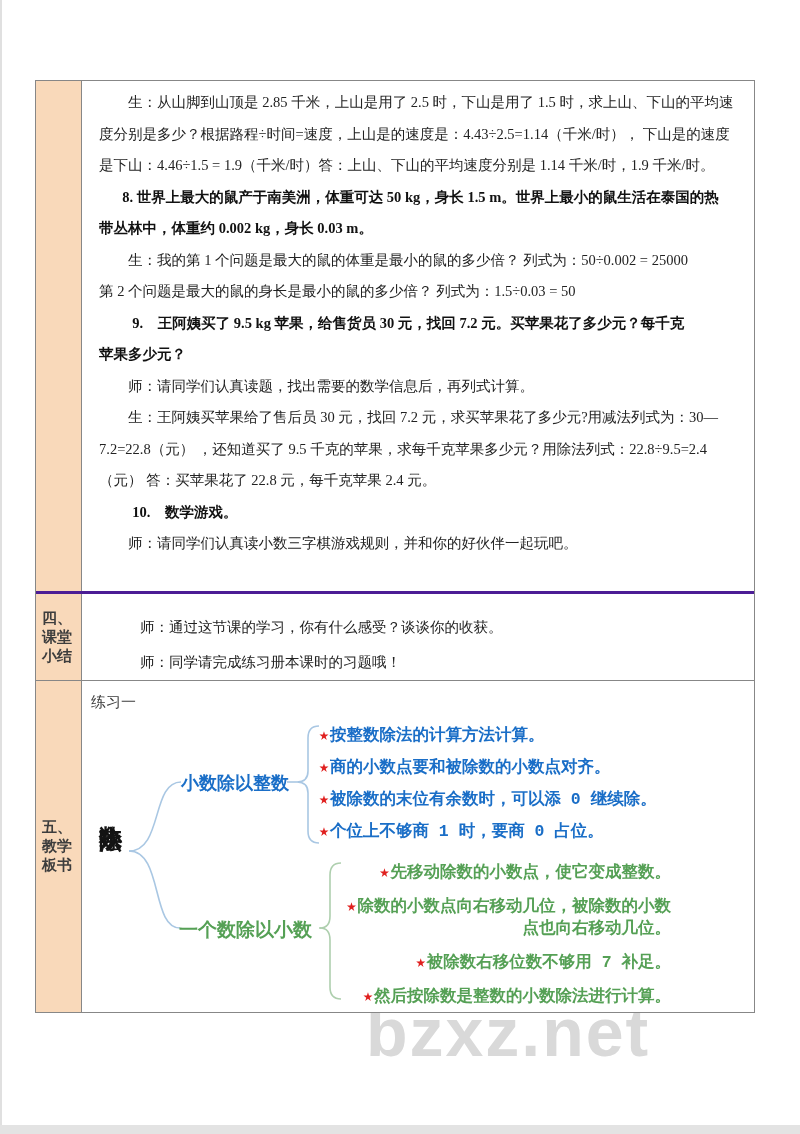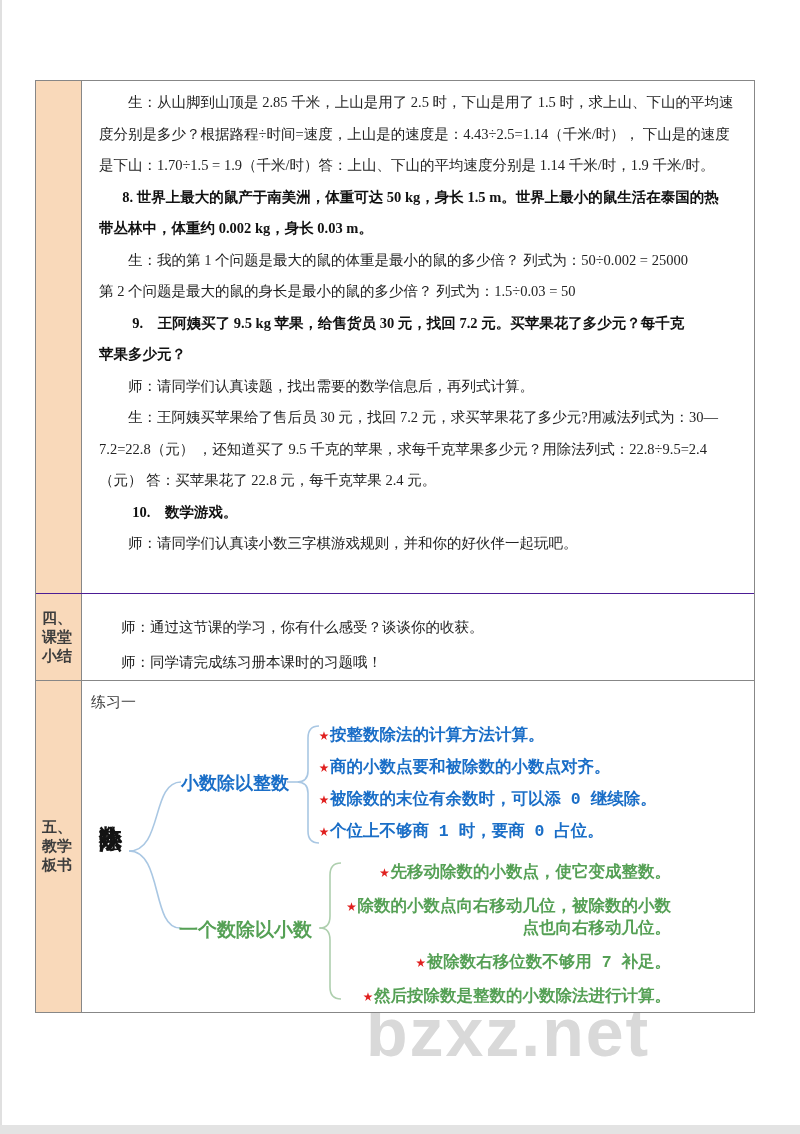--- a/index.html
+++ b/index.html
@@ -17,42 +17,42 @@
     position:absolute;left:366px;top:993px;z-index:0;
     font-family:Liberation Sans, sans-serif;
     font-weight:bold;font-size:68px;letter-spacing:2px;color:#d9d9d9;
   }
 
   .doc-table{
     position:absolute;left:35px;top:80px;width:720px;height:933px;
     border:1px solid #878787;background:#ffffff;z-index:1;box-sizing:border-box;
   }
   .row{position:absolute;left:0;width:718px;box-sizing:border-box;}
-  .row1{top:0;height:513px;border-bottom:1px solid #4c1d95;}
+  .row1{top:0;height:513px;border-bottom:3px solid #4c1d95;}
   .row2{top:513px;height:87px;border-bottom:1px solid #878787;}
   .row3{top:600px;height:331px;}
   .label-cell{
     position:absolute;left:0;top:0;bottom:0;width:46px;
     background:#f9d9ba;border-right:1px solid #878787;box-sizing:border-box;
     display:flex;align-items:center;
   }
   .label-text{
     padding-left:6px;font-size:15px;font-weight:bold;color:#3d3d3d;line-height:19px;
     font-family:"Liberation Serif","DejaVu Serif",serif;
   }
   .content-cell{position:absolute;left:47px;top:0;bottom:0;right:0;}
 
   
   .r1-lines{padding:6px 12px 0 16px;font-size:14.5px;line-height:31.5px;color:#222;}
   .ln{white-space:nowrap;}
   .i{text-indent:2em;}
   .i2{text-indent:1.6em;}
   .i3{text-indent:2.3em;}
   .b{font-weight:bold;color:#111;}
-  .r2-lines{padding:16px 12px 0 9px;font-size:14.5px;line-height:35px;color:#222;}
+  .r2-lines{padding:16px 12px 0 28px;font-size:14.5px;line-height:35px;color:#222;}
 
   
   .exercise-title{position:absolute;left:8px;top:12px;font-size:15px;color:#3a3a3a;}
   .mm{position:absolute;left:0;top:0;right:0;bottom:0;}
   .mm-links{position:absolute;left:0;top:0;}
   .pb{fill:none;stroke:#a9c7e3;stroke-width:1.6;}
   .pg{fill:none;stroke:#aecfae;stroke-width:1.6;}
   .mm-root{
     position:absolute;left:10px;top:126px;width:34px;height:100px;
     writing-mode:vertical-rl;text-orientation:upright;
@@ -81,21 +81,21 @@
   <div class="watermark">bzxz.net</div>
 
   <div class="doc-table">
 
     <div class="row row1">
       <div class="label-cell"></div>
       <div class="content-cell">
         <div class="r1-lines">
           <div class="ln i">生：从山脚到山顶是 2.85 千米，上山是用了 2.5 时，下山是用了 1.5 时，求上山、下山的平均速</div>
           <div class="ln">度分别是多少？根据路程÷时间=速度，上山是的速度是：4.43÷2.5=1.14（千米/时）， 下山是的速度</div>
-          <div class="ln">是下山：1.70÷1.5 = 1.9（千米/时）答：上山、下山的平均速度分别是 1.14 千米/时，1.9 千米/时。</div>
+          <div class="ln">是下山：4.46÷1.5 = 1.9（千米/时）答：上山、下山的平均速度分别是 1.14 千米/时，1.9 千米/时。</div>
           <div class="ln b i2">8. 世界上最大的鼠产于南美洲，体重可达 50 kg，身长 1.5 m。世界上最小的鼠生活在泰国的热</div>
           <div class="ln b">带丛林中，体重约 0.002 kg，身长 0.03 m。</div>
           <div class="ln i">生：我的第 1 个问题是最大的鼠的体重是最小的鼠的多少倍？ 列式为：50÷0.002 = 25000</div>
           <div class="ln">第 2 个问题是最大的鼠的身长是最小的鼠的多少倍？ 列式为：1.5÷0.03 = 50</div>
           <div class="ln b i3">9.　王阿姨买了 9.5 kg 苹果，给售货员 30 元，找回 7.2 元。买苹果花了多少元？每千克</div>
           <div class="ln b">苹果多少元？</div>
           <div class="ln i">师：请同学们认真读题，找出需要的数学信息后，再列式计算。</div>
           <div class="ln i">生：王阿姨买苹果给了售后员 30 元，找回 7.2 元，求买苹果花了多少元?用减法列式为：30—</div>
           <div class="ln">7.2=22.8（元） ，还知道买了 9.5 千克的苹果，求每千克苹果多少元？用除法列式：22.8÷9.5=2.4</div>
           <div class="ln">（元） 答：买苹果花了 22.8 元，每千克苹果 2.4 元。</div>

